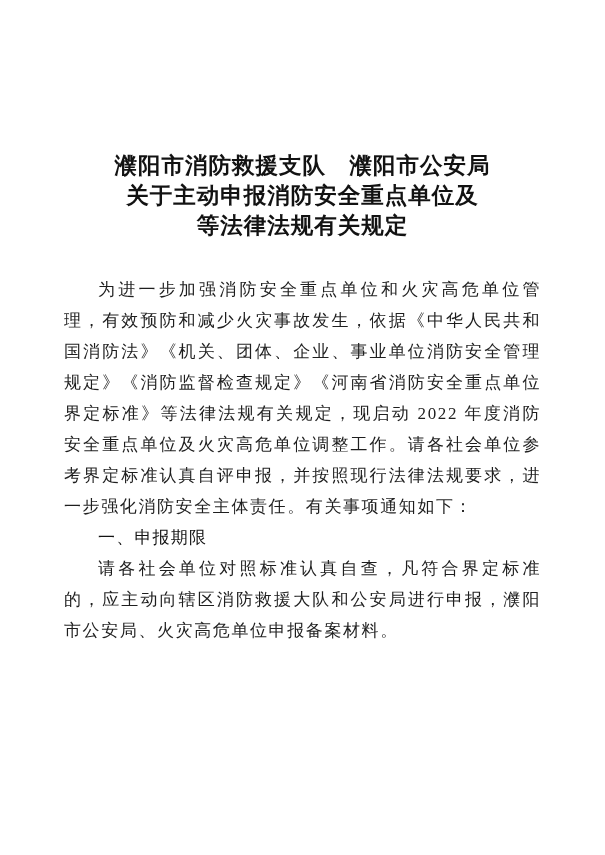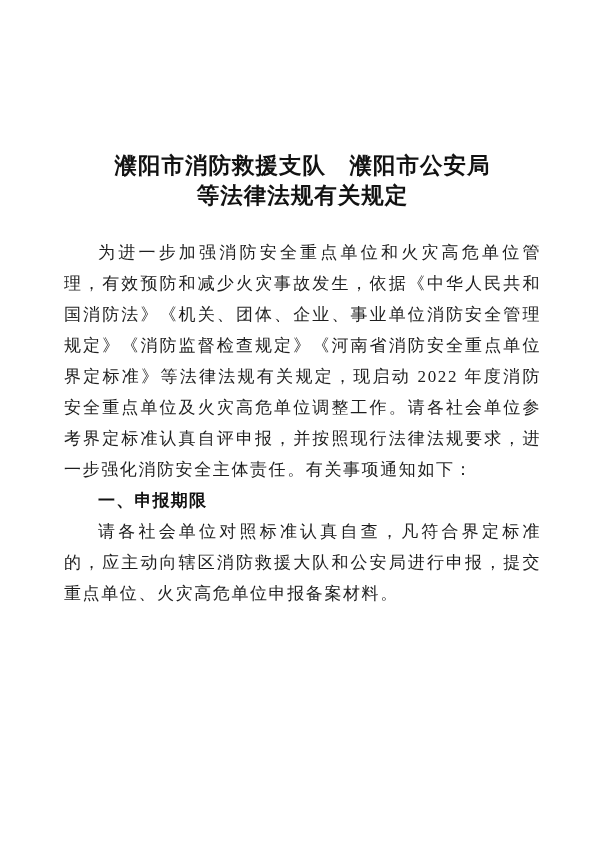--- a/index.html
+++ b/index.html
@@ -27,49 +27,50 @@
     font-weight: bold;
     font-size: 22.5px;
     line-height: 30px;
     letter-spacing: 1px;
     color: #121212;
   }
   .title-line {
     white-space: nowrap;
   }
   .content {
-    margin: 26px 64px 0 64px;
+    margin: 33px 64px 0 64px;
     font-size: 17px;
     line-height: 31px;
     letter-spacing: 1.6px;
     text-align: justify;
     color: #1e1e1e;
   }
   .para {
     margin: 0;
     text-indent: 2em;
   }
   .heading {
     margin: 0;
     text-indent: 2em;
-    font-weight: bold;
+    font-weight: normal;
     font-family: "Liberation Sans", "DejaVu Sans", sans-serif;
     letter-spacing: 1.2px;
     color: #121212;
   }
 </style>
 </head>
 <body>
 
 <div class="page">
 
   <div class="title-block">
     <div class="title-line">濮阳市消防救援支队　濮阳市公安局</div>
+    <div class="title-line">关于主动申报消防安全重点单位及</div>
     <div class="title-line">等法律法规有关规定</div>
   </div>
 
   <div class="content">
     <p class="para">为进一步加强消防安全重点单位和火灾高危单位管理，有效预防和减少火灾事故发生，依据《中华人民共和国消防法》《机关、团体、企业、事业单位消防安全管理规定》《消防监督检查规定》《河南省消防安全重点单位界定标准》等法律法规有关规定，现启动 2022 年度消防安全重点单位及火灾高危单位调整工作。请各社会单位参考界定标准认真自评申报，并按照现行法律法规要求，进一步强化消防安全主体责任。有关事项通知如下：</p>
     <p class="heading">一、申报期限</p>
-    <p class="para">请各社会单位对照标准认真自查，凡符合界定标准的，应主动向辖区消防救援大队和公安局进行申报，提交重点单位、火灾高危单位申报备案材料。</p>
+    <p class="para">请各社会单位对照标准认真自查，凡符合界定标准的，应主动向辖区消防救援大队和公安局进行申报，濮阳市公安局、火灾高危单位申报备案材料。</p>
   </div>
 
 </div>
 
 </body></html>

